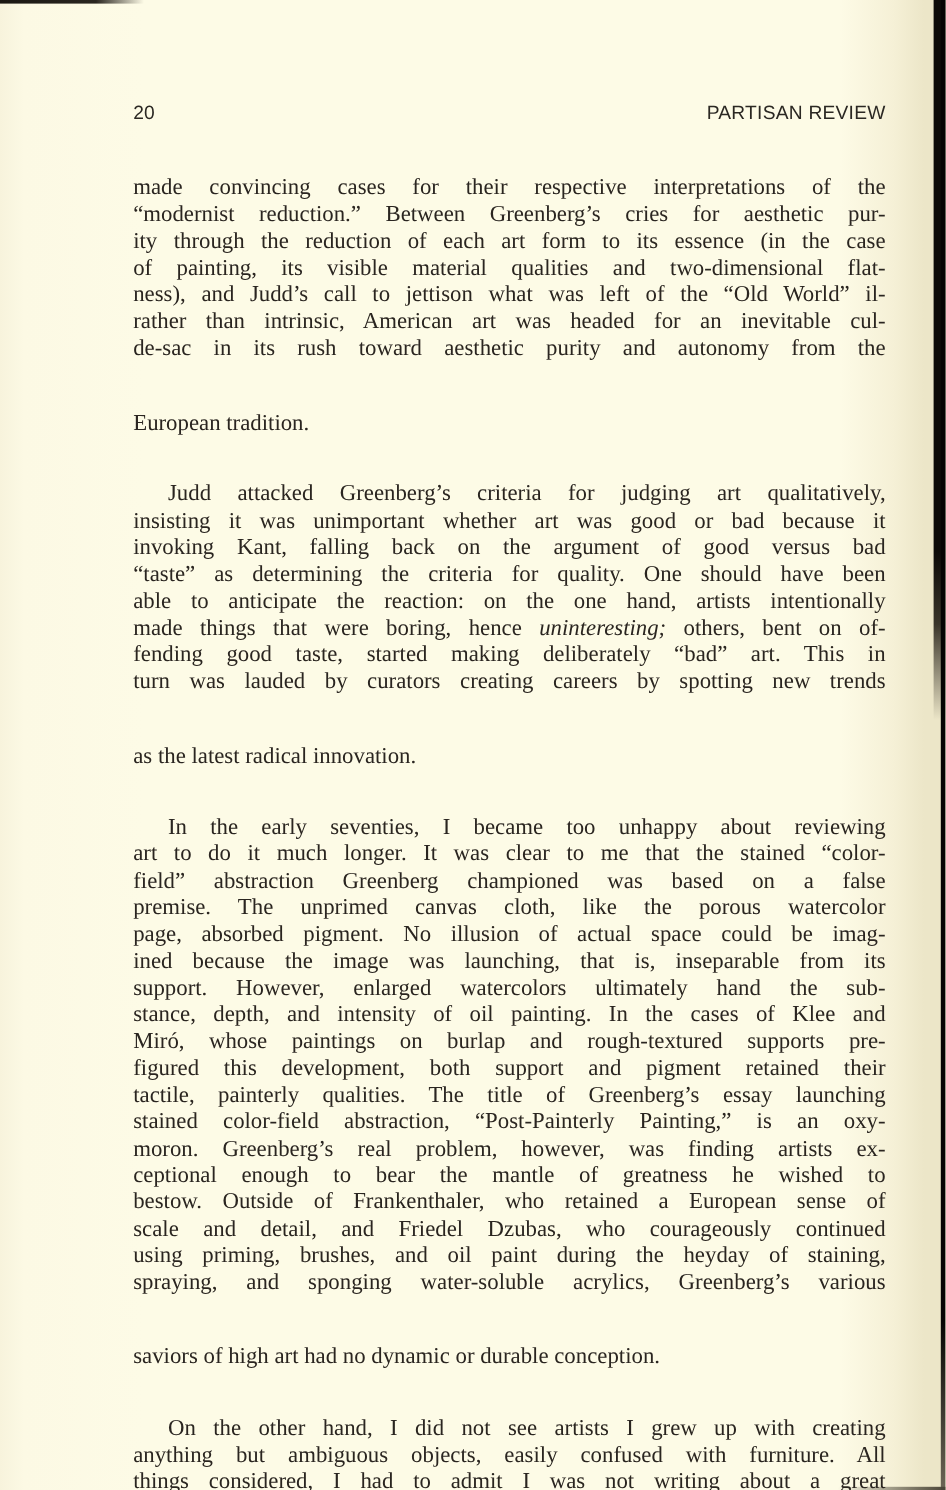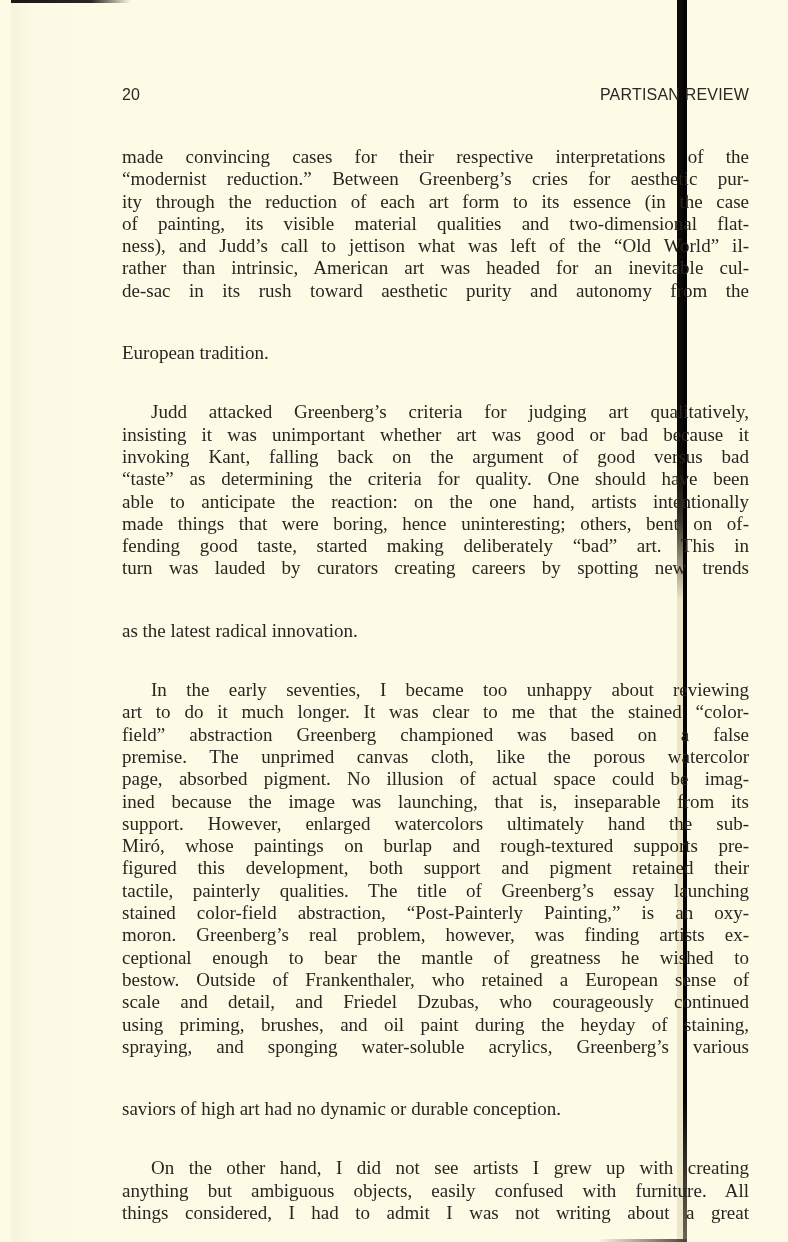--- a/index.html
+++ b/index.html
@@ -8,22 +8,22 @@
     }
     body {
       width: 788px;
       height: 1242px;
       overflow: hidden;
       background: #fdfbe6;
       position: relative;
     }
     .page {
       position: absolute;
-      left: 11px; top: 0;
-      width: 676px;
+      left: 0; top: 0;
+      width: 788px;
       height: 1242px;
       background: linear-gradient(90deg, #f7f3dc 0px, #fcf9e4 20px, #fdfbe6 120px, #fdfbe6 700px, #f5f0d6 745px, #ece6c8 770px);
     }
     .top-edge {
       position: absolute;
       left: 0; top: 0;
       width: 120px; height: 3px;
       background: linear-gradient(90deg, #1a1712 0px, #2a2620 80px, rgba(40,36,30,0) 120px);
     }
     .right-edge {
@@ -81,21 +81,21 @@
       height: 22.3px;
     }
     .line.last {
       text-align-last: left;
       margin-top: 40px;
     }
     .line.indent {
       text-indent: 29px;
       margin-top: 37px;
     }
-    .it { }
+    .it { font-style: italic; }
   </style>
 </head>
 <body>
 
 <div class="page">
   <div class="top-edge"></div>
   <div class="right-edge"></div>
   <div class="right-edge-thin"></div>
   <div class="bottom-edge"></div>
 
@@ -122,20 +122,21 @@
       <span class="line">fending good taste, started making deliberately “bad” art. This in</span>
       <span class="line">turn was lauded by curators creating careers by spotting new trends</span>
       <span class="line last">as the latest radical innovation.</span>
       <span class="line indent">In the early seventies, I became too unhappy about reviewing</span>
       <span class="line">art to do it much longer. It was clear to me that the stained “color-</span>
       <span class="line">field” abstraction Greenberg championed was based on a false</span>
       <span class="line">premise. The unprimed canvas cloth, like the porous watercolor</span>
       <span class="line">page, absorbed pigment. No illusion of actual space could be imag-</span>
       <span class="line">ined because the image was launching, that is, inseparable from its</span>
       <span class="line">support. However, enlarged watercolors ultimately hand the sub-</span>
+      <span class="line">stance, depth, and intensity of oil painting. In the cases of Klee and</span>
       <span class="line">Miró, whose paintings on burlap and rough-textured supports pre-</span>
       <span class="line">figured this development, both support and pigment retained their</span>
       <span class="line">tactile, painterly qualities. The title of Greenberg’s essay launching</span>
       <span class="line">stained color-field abstraction, “Post-Painterly Painting,” is an oxy-</span>
       <span class="line">moron. Greenberg’s real problem, however, was finding artists ex-</span>
       <span class="line">ceptional enough to bear the mantle of greatness he wished to</span>
       <span class="line">bestow. Outside of Frankenthaler, who retained a European sense of</span>
       <span class="line">scale and detail, and Friedel Dzubas, who courageously continued</span>
       <span class="line">using priming, brushes, and oil paint during the heyday of staining,</span>
       <span class="line">spraying, and sponging water-soluble acrylics, Greenberg’s various</span>

